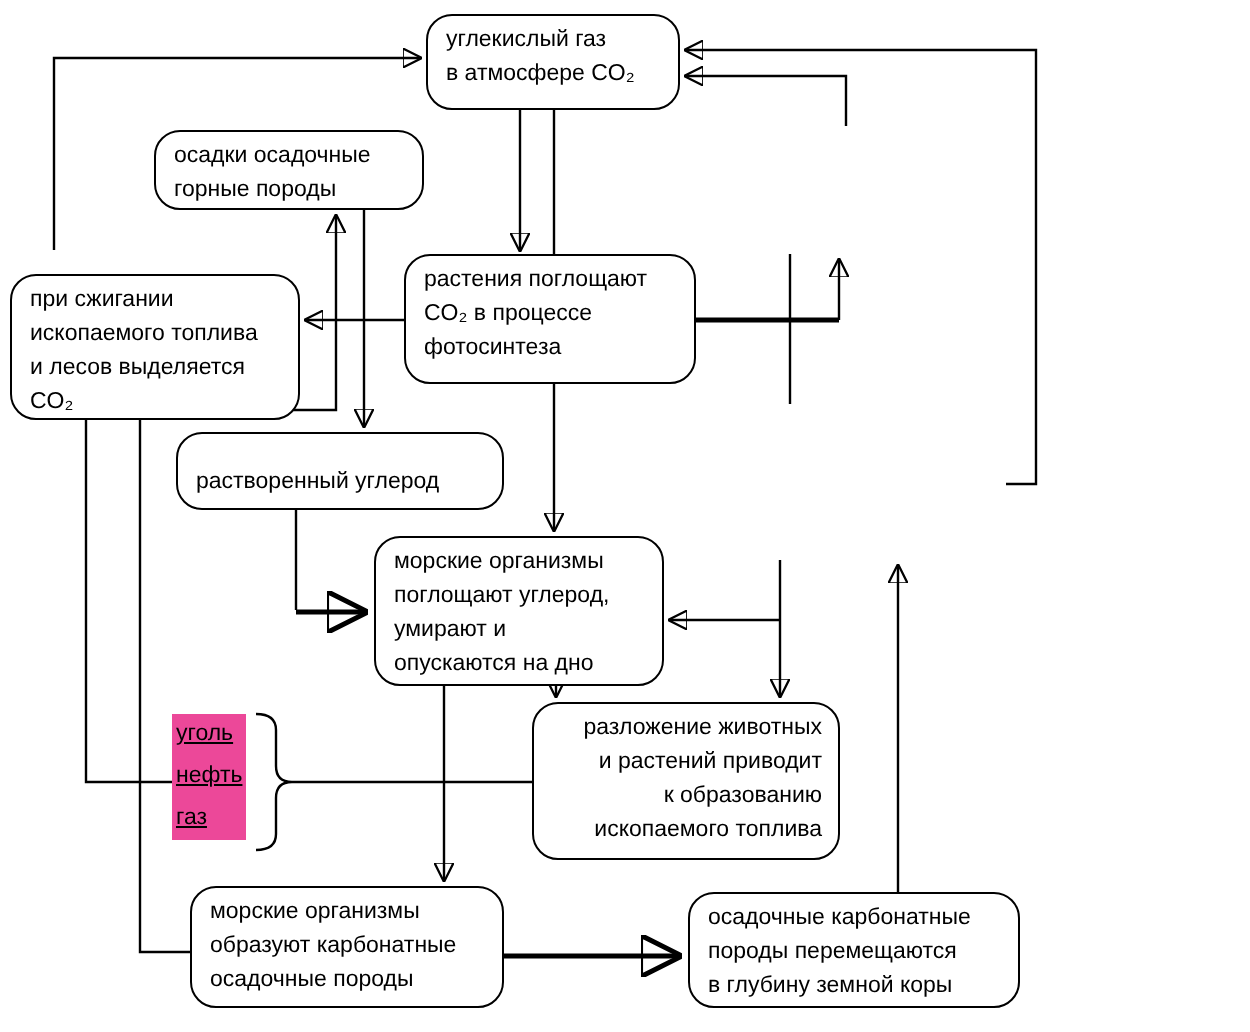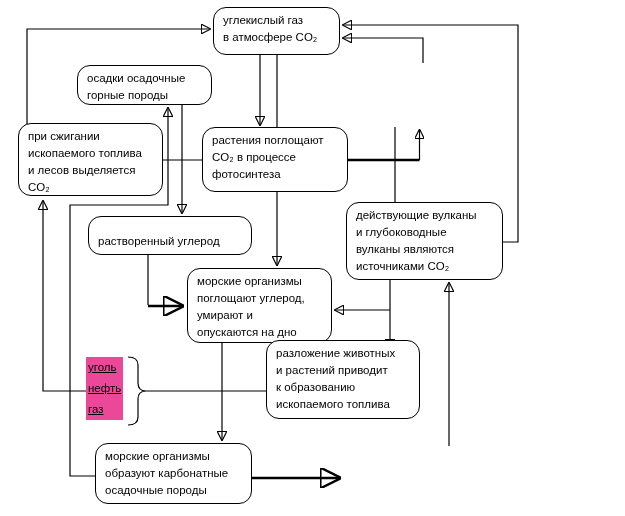--- a/index.html
+++ b/index.html
@@ -82,49 +82,48 @@
     <path d="M128,357 Q138,357 138,365 L138,383 Q138,391 146,391 Q138,391 138,399 L138,417 Q138,425 128,425"></path>
   </svg>
 
   <div class="box" style="left:213px; top:7px;  width:127px; height:48px;">углекислый газ
 в атмосфере CO₂</div>
 
   <div class="box" style="left:77px;  top:65px; width:135px; height:40px;">осадки осадочные
 горные породы</div>
 
 
-  <div class="box" style="left:5px;   top:123px; width:145px; height:73px;margin-left:13px;">при сжигании
+  <div class="box" style="left:5px;   top:137px; width:145px; height:73px;">при сжигании
 ископаемого топлива
 и лесов выделяется
 CO₂</div>
 
   <div class="box" style="left:202px; top:127px; width:146px; height:65px;">растения поглощают
 CO₂ в процессе
 фотосинтеза</div>
 
   <div class="box" style="left:88px;  top:216px; width:164px; height:39px; padding-top:16px;">растворенный углерод
 выносится в океан</div>
 
-  <div class="box" style="left:346px; top:202px; width:157px; height:78px;">действующие вулканы
-и глубоководные
-вулканы являются
-источниками CO₂</div>
 
   <div class="box" style="left:187px; top:268px; width:145px; height:75px;">морские организмы
 поглощают углерод,
 умирают и
 опускаются на дно</div>
 
-  <div class="box" style="left:266px; top:340px; width:154px; height:79px;">разложение животных
+  <div class="box" style="left:266px; top:351px; width:154px; height:79px;text-align:right;">разложение животных
 и растений приводит
 к образованию
 ископаемого топлива</div>
 
   <div class="box" style="left:95px;  top:443px; width:157px; height:61px;">морские организмы
 образуют карбонатные
 осадочные породы</div>
 
+  <div class="box" style="left:344px; top:446px; width:166px; height:58px;">осадочные карбонатные
+породы перемещаются
+в глубину земной коры</div>
 
   <div class="fossil" style="left:86px; top:357px;">уголь
 нефть
 газ</div>
 
 </div>
 
 </body></html>

